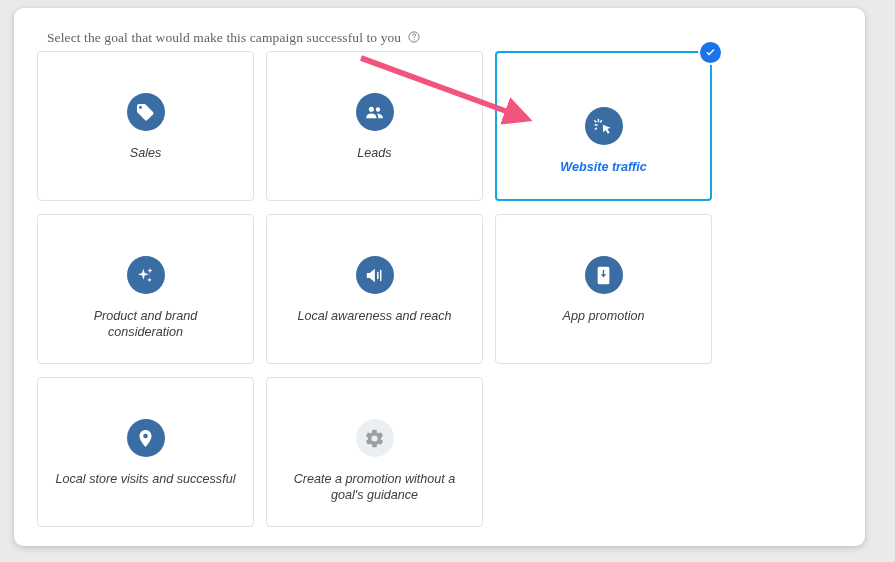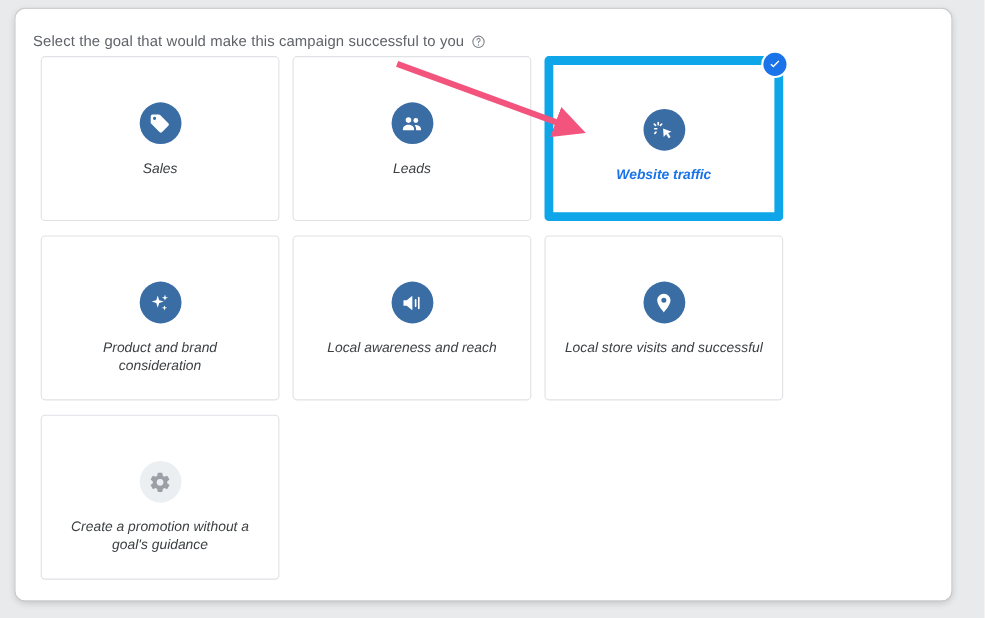--- a/index.html
+++ b/index.html
@@ -24,25 +24,26 @@
     top: 8px;
     width: 851px;
     height: 538px;
     background: #ffffff;
     border-radius: 9px;
     box-shadow: 0 2px 7px rgba(0,0,0,0.17), 0 0 1px rgba(0,0,0,0.16);
     overflow: hidden;
   }
   .heading-row {
     position: absolute;
-    left: 16px;
+    left: 33px;
     top: 22px;
     display: flex;
-    align-items: flex-end;
+    align-items: flex-start;
     gap: 6px;
+    font-family: Liberation Serif, serif;
   }
   .heading-text {
     font-size: 13.5px;
     color: #5f6368;
     letter-spacing: 0.1px;
     white-space: nowrap;
   }
   .help-icon {
     display: inline-flex;
     width: 14px;
@@ -68,22 +69,22 @@
     border-radius: 4px;
     display: flex;
     flex-direction: column;
     align-items: center;
     justify-content: flex-start;
     padding-top: 41px;
     cursor: pointer;
     font-style: italic;
   }
   .goal-card.selected {
-    border: 8px solid #0ea5e9;
-    padding-top: 40px;
+    border: 2px solid #0ea5e9;
+    padding-top: 54px;
   }
   .icon-circle {
     width: 38px;
     height: 38px;
     border-radius: 50%;
     background: #3a6da4;
     display: flex;
     align-items: center;
     justify-content: center;
     color: #ffffff;
@@ -214,20 +215,29 @@
         <span class="icon-circle">
           <svg viewBox="0 0 24 24" aria-hidden="true">
             <path d="M3.2 9.1h3.4L12.4 4.4v15.2L6.6 14.9H3.2z"></path>
             <path fill="none" stroke="currentColor" stroke-width="1.7" stroke-linecap="round" d="M15.8 8.6v6.8"></path>
             <path fill="none" stroke="currentColor" stroke-width="1.7" stroke-linecap="round" d="M19.1 6.4v11.2"></path>
           </svg>
         </span>
         <span class="card-label">Local awareness and reach</span>
       </div>
 
+      <div class="goal-card">
+        <span class="icon-circle">
+          <svg viewBox="0 0 24 24" aria-hidden="true">
+            <path d="M7.1 1.9h9.8a1.8 1.8 0 0 1 1.8 1.8v16.6a1.8 1.8 0 0 1-1.8 1.8H7.1a1.8 1.8 0 0 1-1.8-1.8V3.7a1.8 1.8 0 0 1 1.8-1.8zm2.6 16.2h4.6v1.5H9.7z"></path>
+            <path fill="#3a6da4" d="M12.8 5.6v5.1h2.3L12 14.4 8.9 10.7h2.3V5.6z"></path>
+          </svg>
+        </span>
+        <span class="card-label">App promotion</span>
+      </div>
 
       <div class="goal-card">
         <span class="icon-circle">
           <svg viewBox="0 0 24 24" aria-hidden="true">
             <path d="M12 2.3c-3.8 0-6.9 3.1-6.9 6.9 0 5.2 6.9 12.5 6.9 12.5s6.9-7.3 6.9-12.5c0-3.8-3.1-6.9-6.9-6.9zm0 9.4a2.6 2.6 0 1 1 0-5.2 2.6 2.6 0 0 1 0 5.2z"></path>
           </svg>
         </span>
         <span class="card-label">Local store visits and successful</span>
       </div>
 

